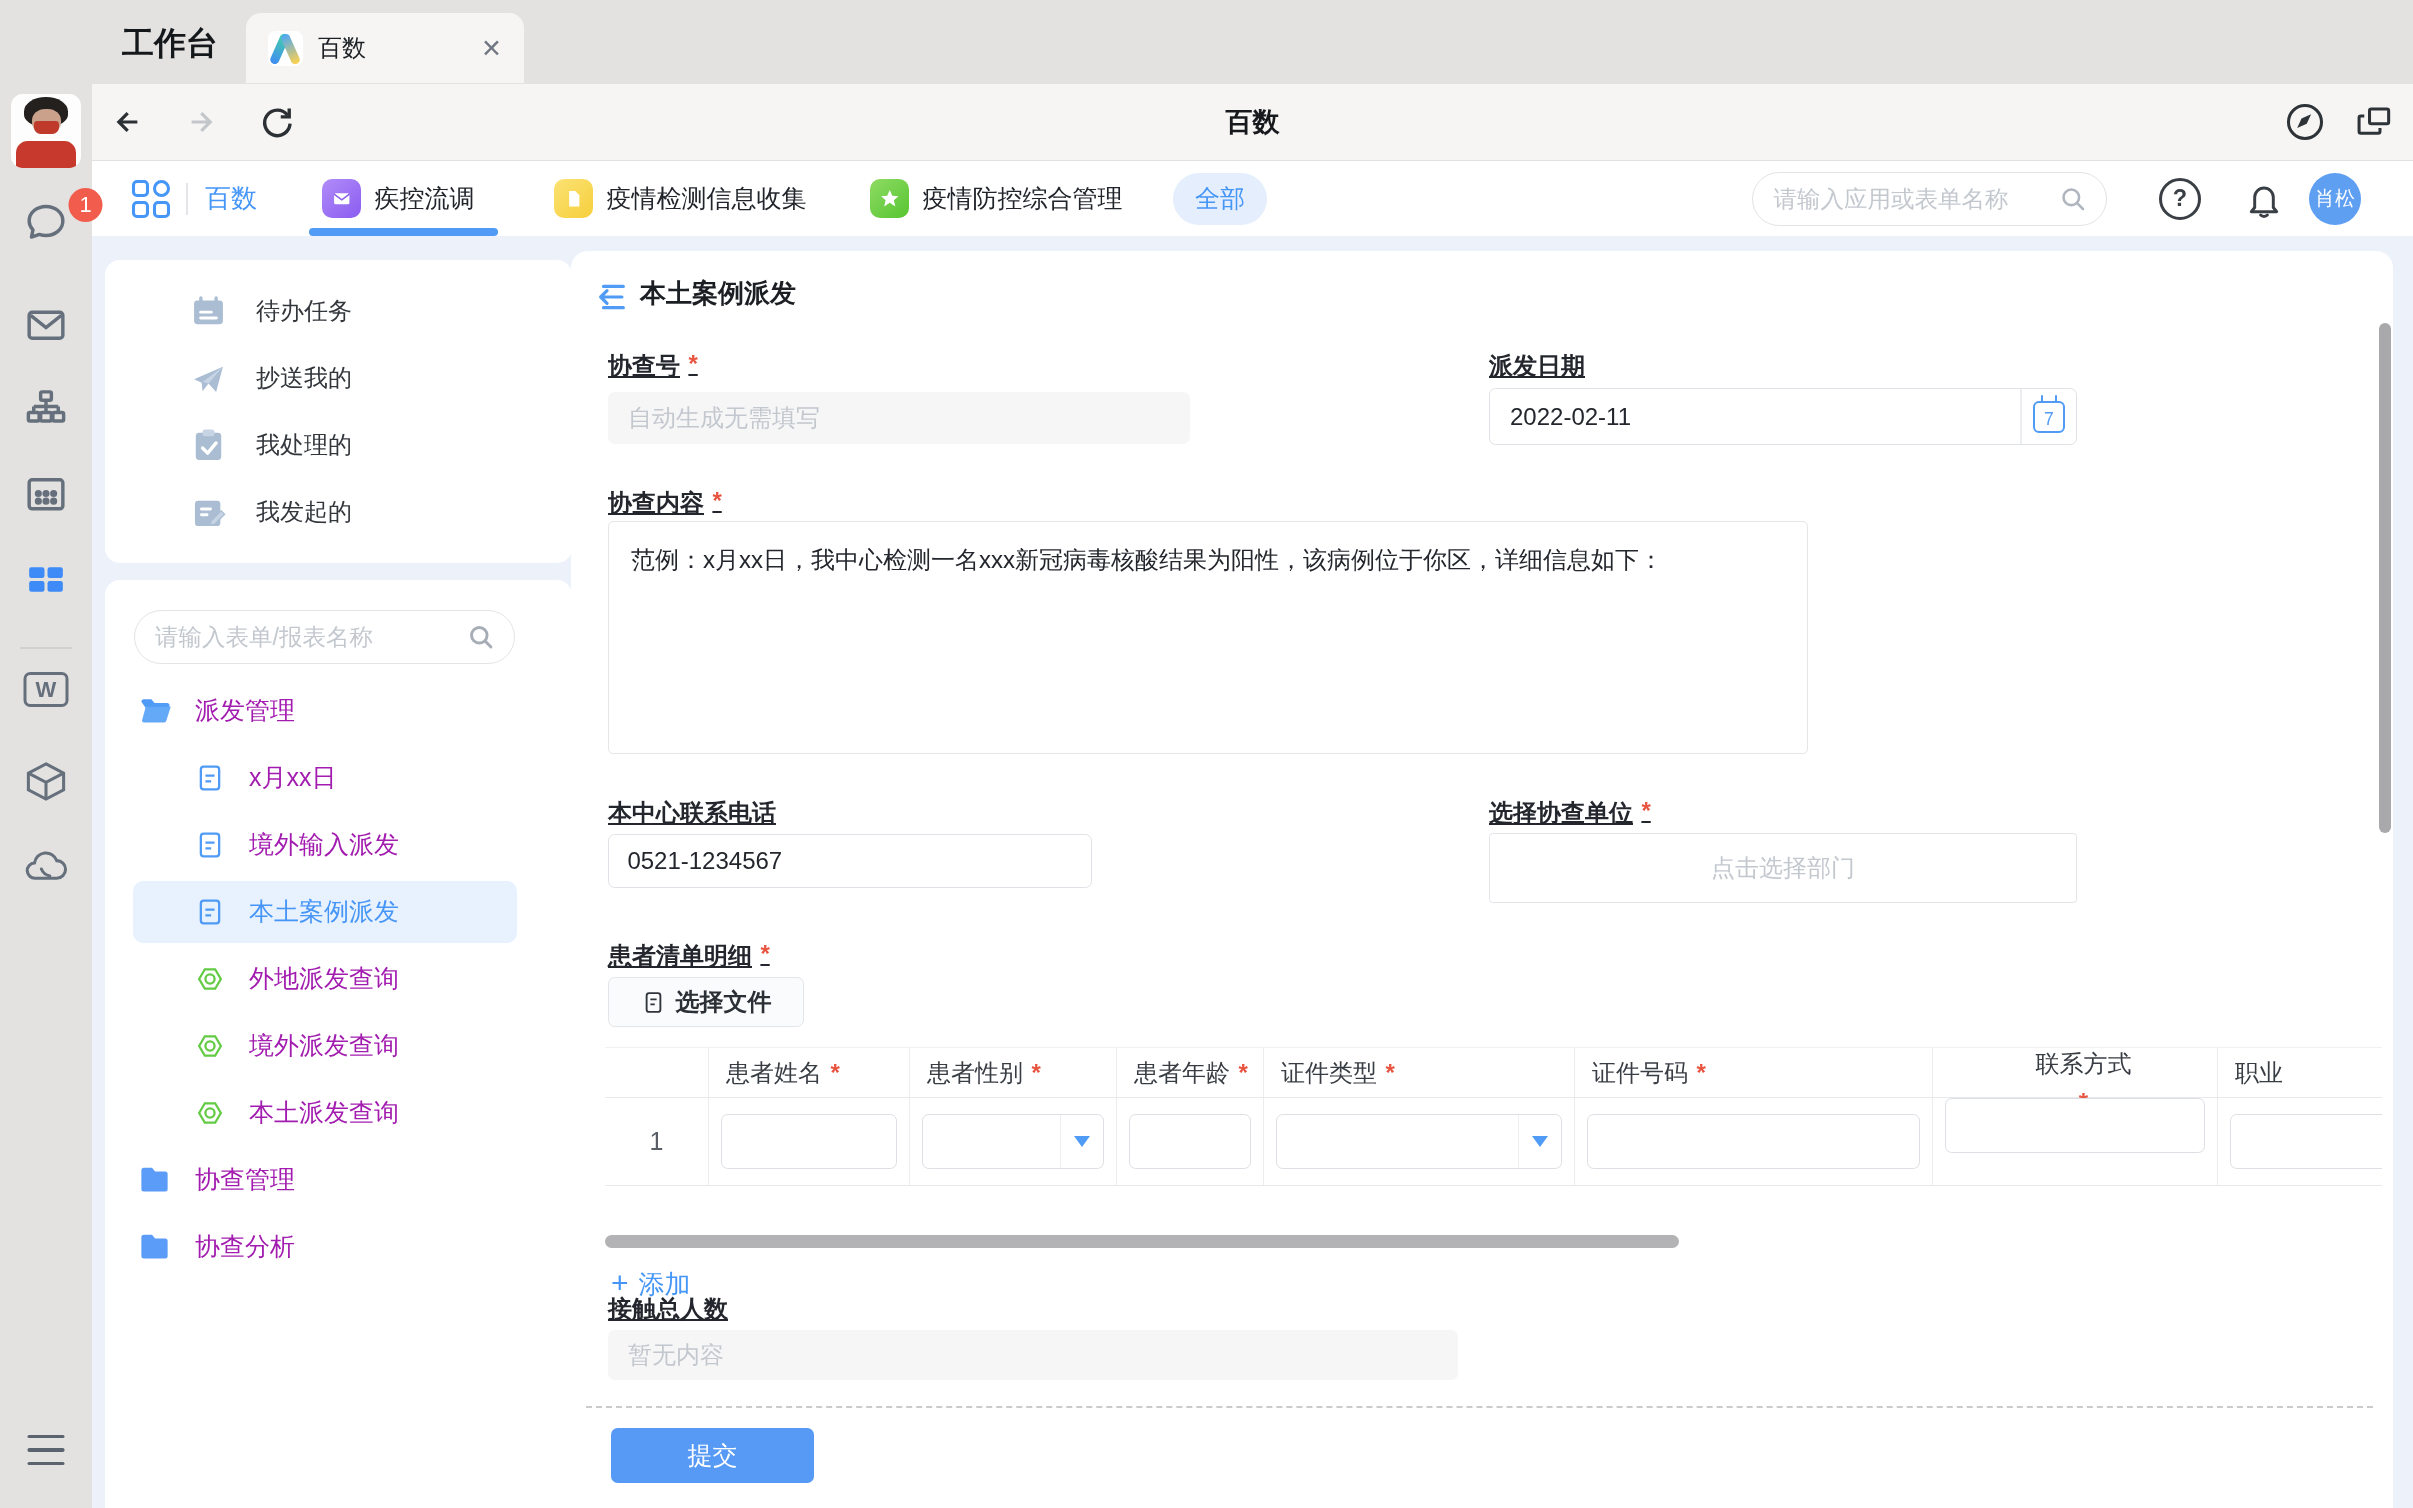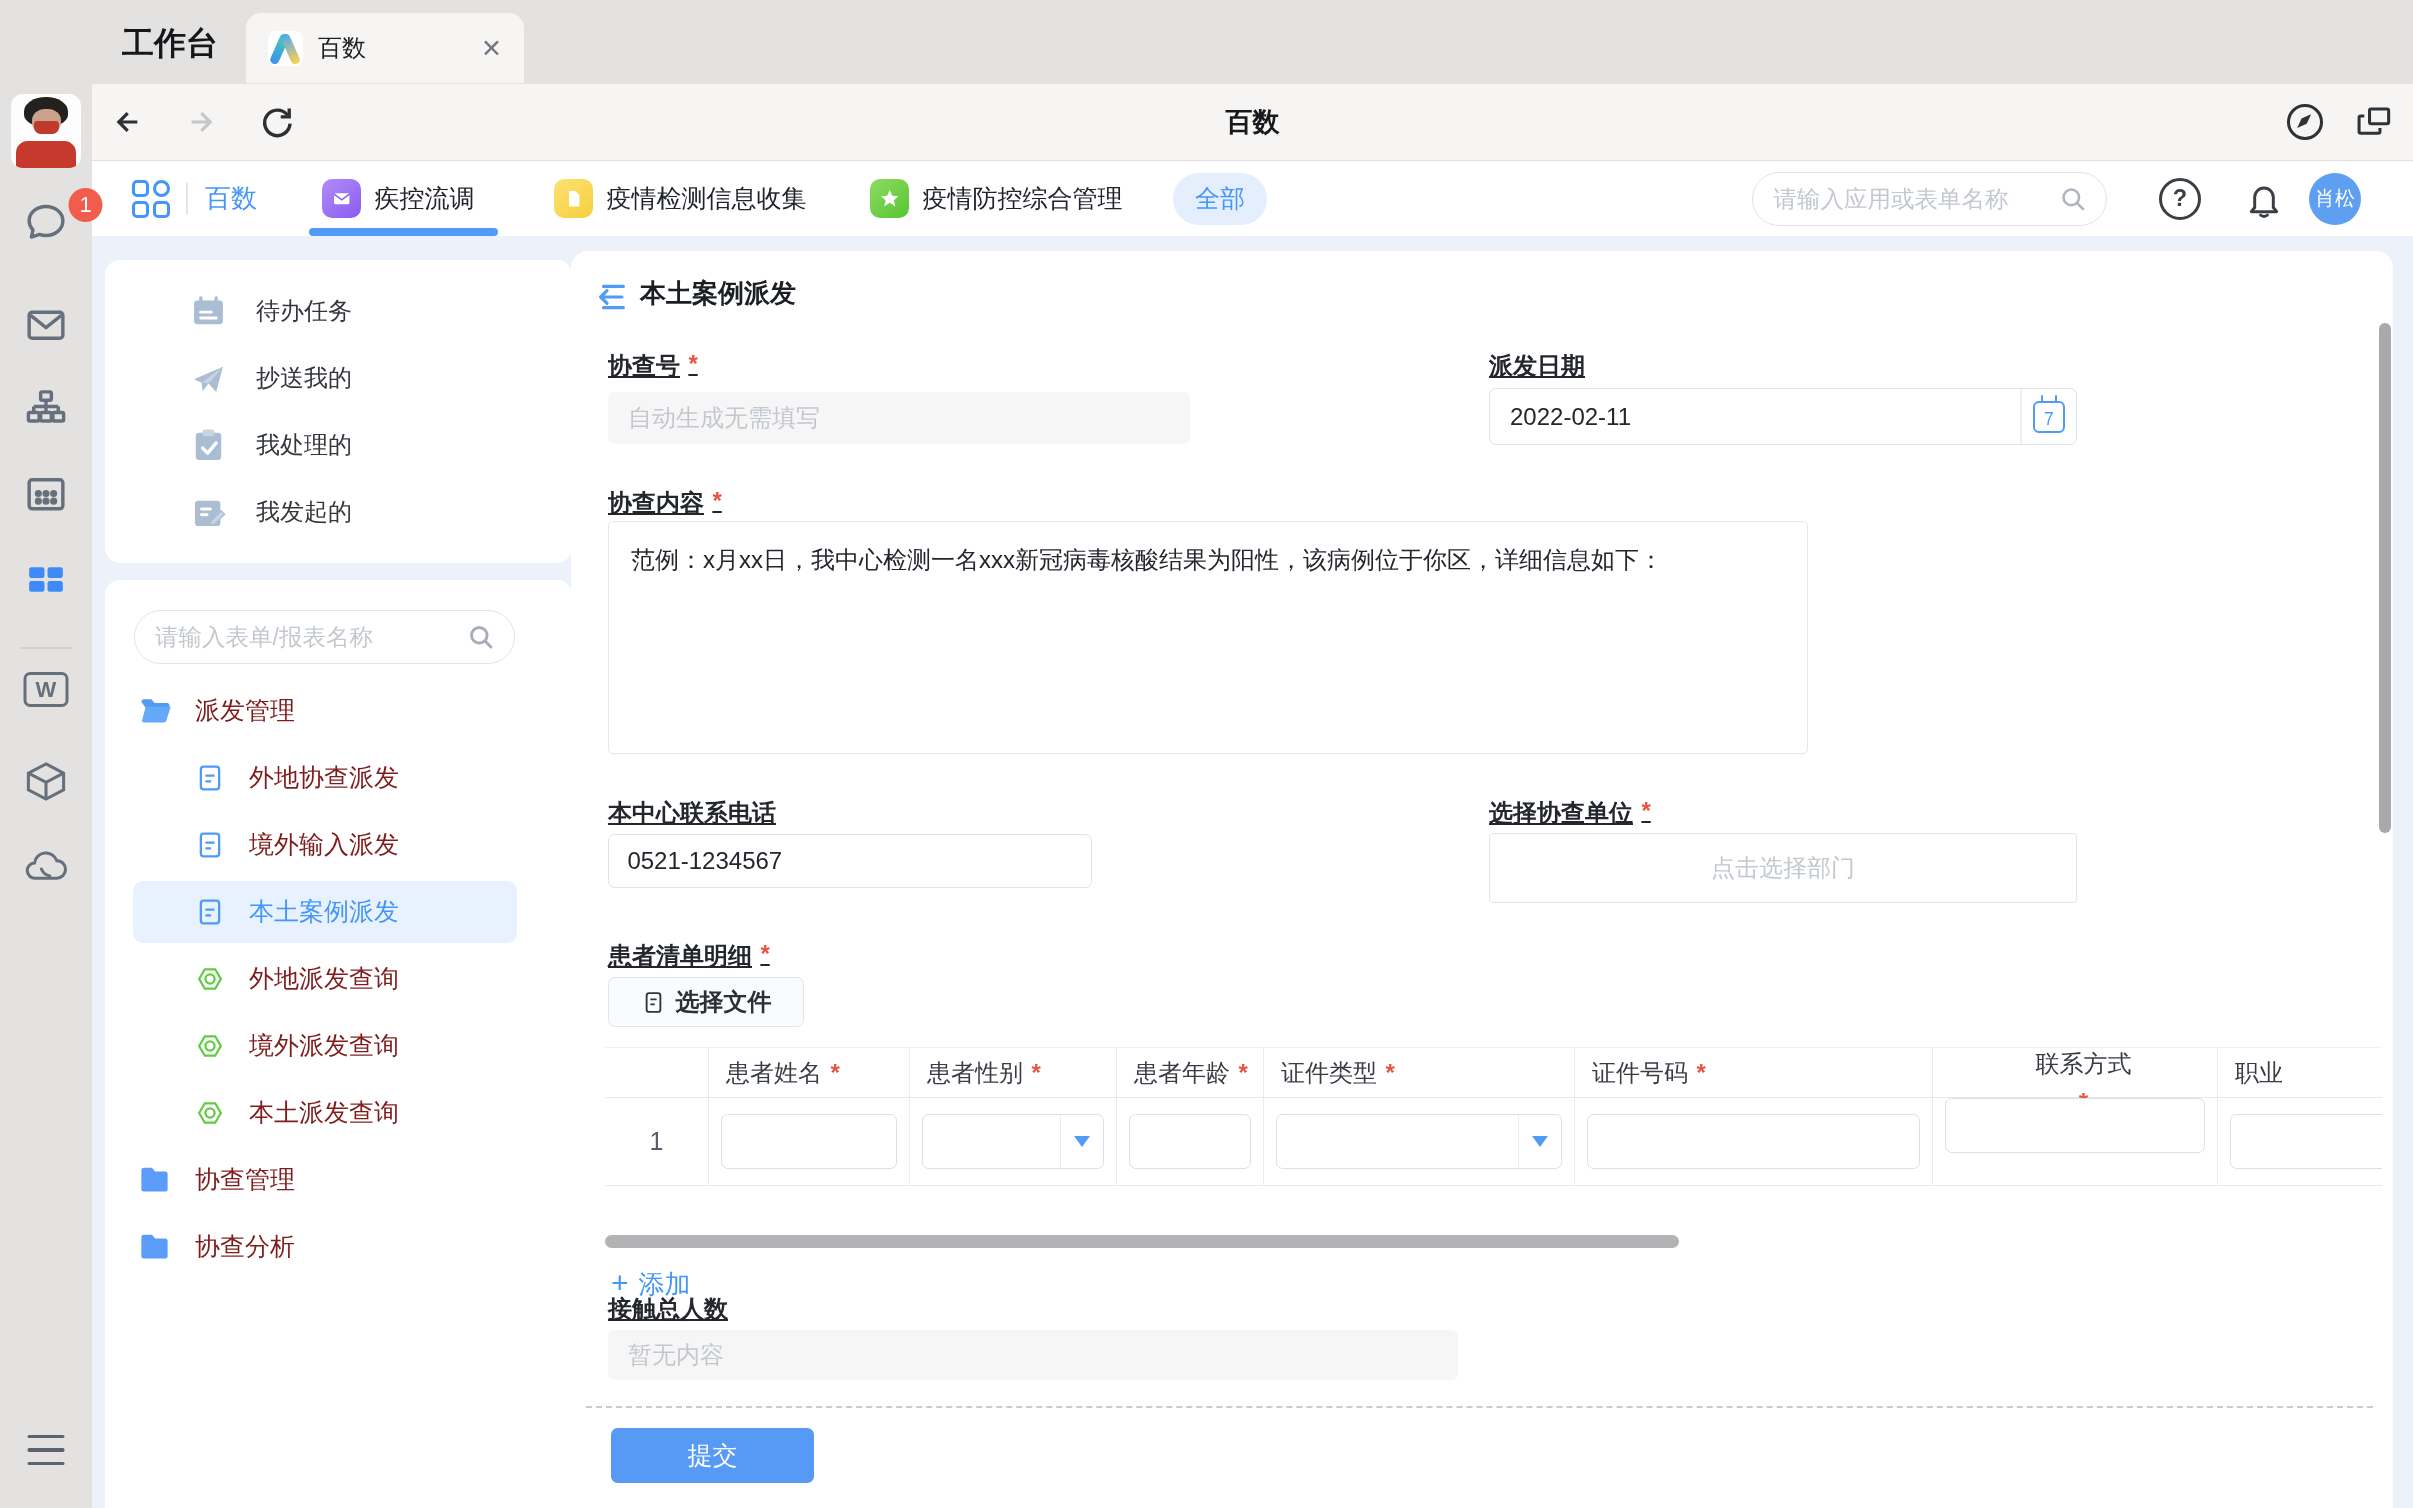--- a/index.html
+++ b/index.html
@@ -68,21 +68,21 @@
   .content{position:absolute;left:92px;top:236px;width:2321px;height:1272px;background:#edf1fa;}
   .card{position:absolute;background:#fff;border-radius:15px;padding-left:27px;}
   .quickcard{left:12.6px;top:23.5px;width:440px;height:303px;}
   .qrow{height:67px;display:flex;align-items:center;padding-left:57px;gap:28.5px;font-size:24px;color:#33373c;cursor:pointer;}
   .quickcard .pad{padding-top:18.4px;}
   .treecard{left:12.6px;top:344px;width:440px;height:929px;border-radius:15px 15px 0 0;}
   .tree-search{position:absolute;left:29px;top:30px;width:381px;height:54px;border:1.7px solid #e4e4e6;border-radius:28.5px;
     box-sizing:border-box;display:flex;align-items:center;padding:0 18.4px;background:#fff;}
   .tree-search input{flex:1;border:none;background:transparent;font-size:23.5px;color:#333;min-width:0;}
   .tree{position:absolute;left:0;top:97px;width:440px;}
-  .trow{height:67px;display:flex;align-items:center;gap:23.5px;font-size:25px;color:#7f1d1d;cursor:pointer;position:relative;}
+  .trow{height:67px;display:flex;align-items:center;gap:23.5px;font-size:25px;color:#a21caf;cursor:pointer;position:relative;}
   .trow .ic{margin-left:32px;flex:0 0 auto;}
   .trow.lvl1 .ic{margin-left:89px;}
   .trow.sel{color:#4696f7;font-weight:500;}
   .trow.sel::before{content:"";position:absolute;left:28px;top:2.5px;width:384px;height:62px;border-radius:10px;background:#e8f1fe;z-index:0;}
   .trow>*{position:relative;z-index:1;}
 
   
   .panel{position:absolute;left:479px;top:15px;width:1822px;height:1257px;background:#fff;border-radius:17px 17px 0 0;overflow:hidden;}
   .p-hdr-ic{position:absolute;left:23.5px;top:28.5px;cursor:pointer;}
   .p-title{position:absolute;left:69px;top:25px;font-size:26px;font-weight:600;color:#1b1e23;}
@@ -379,21 +379,21 @@
           </span>
         <span>派发管理</span>
       </div>
       <div class="trow lvl1">
         <span class="ic">
             <svg width="32" height="32" viewBox="0 0 56 56" fill="none" stroke="#4f9bf5" stroke-width="4">
               <rect x="12" y="8" width="32" height="40" rx="5"></rect>
               <path d="M20 24h16M20 34h10"></path>
             </svg>
           </span>
-        <span>外地协查派发</span>
+        <span>x月xx日</span>
       </div>
       <div class="trow lvl1">
         <span class="ic">
             <svg width="32" height="32" viewBox="0 0 56 56" fill="none" stroke="#4f9bf5" stroke-width="4">
               <rect x="12" y="8" width="32" height="40" rx="5"></rect>
               <path d="M20 24h16M20 34h10"></path>
             </svg>
           </span>
         <span>境外输入派发</span>
       </div>

